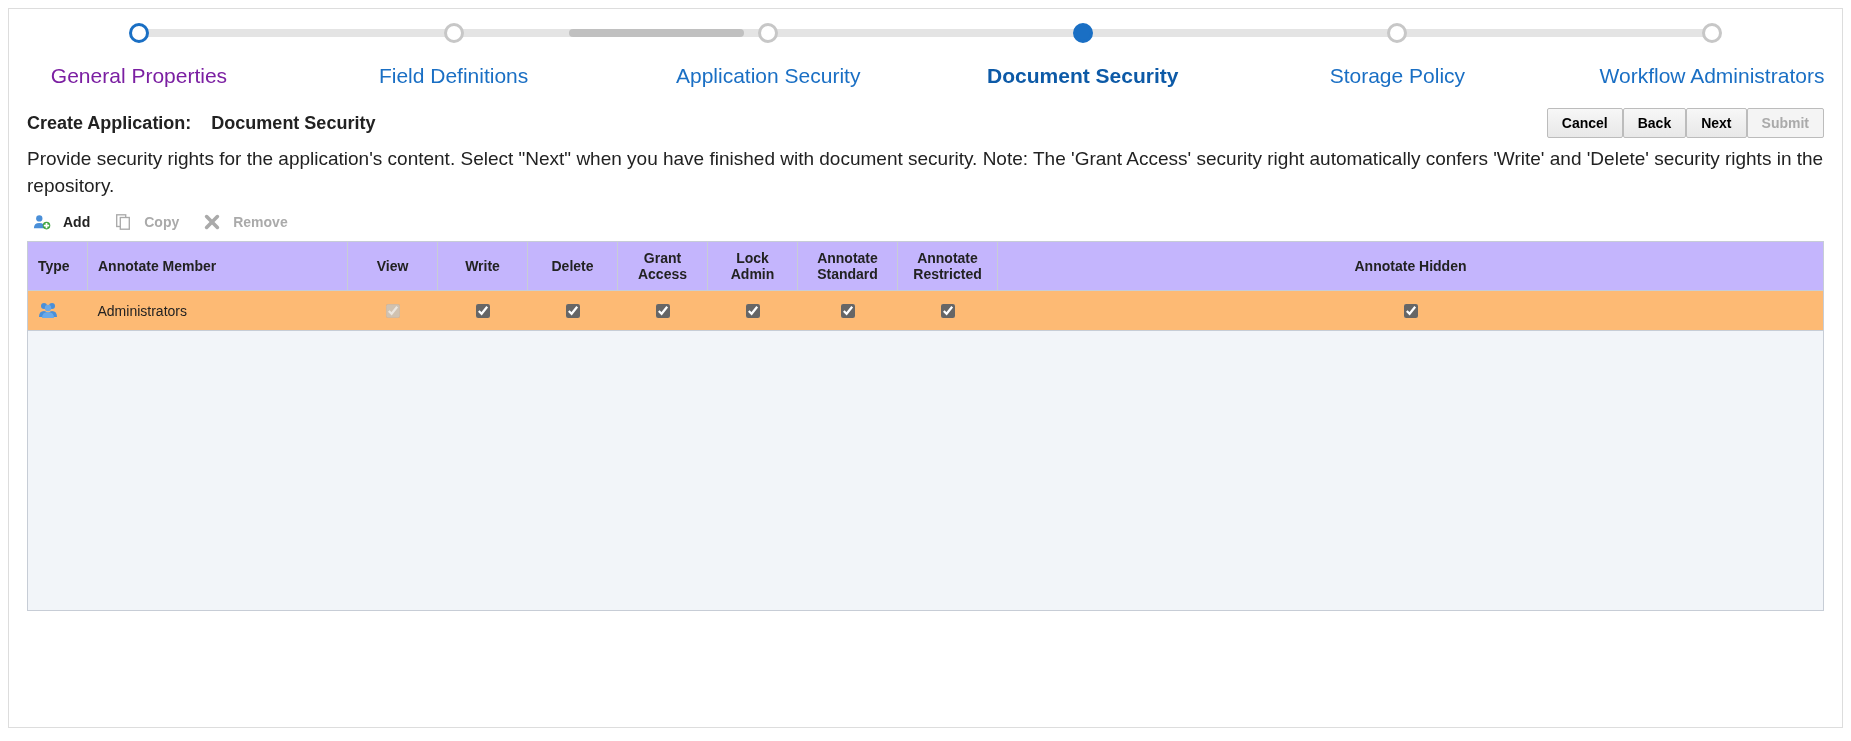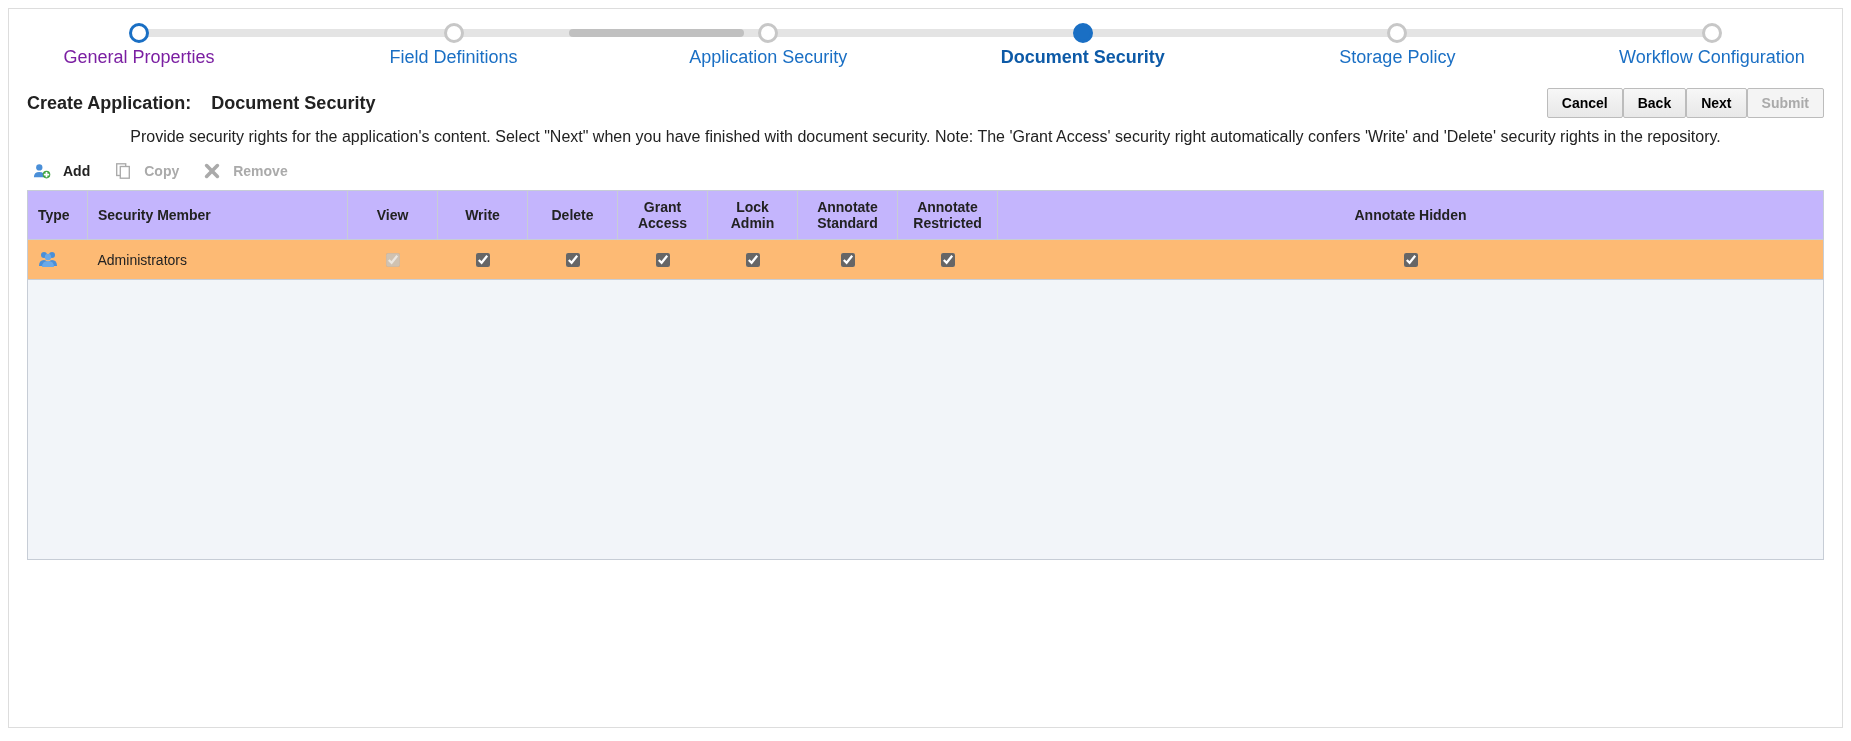--- a/index.html
+++ b/index.html
@@ -38,23 +38,23 @@
   }
   .step.visited .step-circle {
     border-color: #1a6fc4;
     background: #fff;
   }
   .step.current .step-circle {
     border-color: #1a6fc4;
     background: #1a6fc4;
   }
   .step-label {
-    margin-top: 4px;
+    margin-top: 21px;
     color: #1a6fc4;
-    font-size: 18px;
+    font-size: 21px;
     white-space: nowrap;
   }
   .step.visited .step-label { color: #7b1fa2; }
   .step.current .step-label { font-weight: bold; color: #0d5aa7; }
   .track {
     position: absolute;
     height: 8px;
     background: #e4e4e4;
     top: 20px;
     z-index: 1;
@@ -77,21 +77,21 @@
   .btn {
     border: 1px solid #bcbcbc;
     background: linear-gradient(#f7f7f7,#e8e8e8);
     padding: 6px 14px;
     font-size: 14px;
     font-weight: bold;
     border-radius: 2px;
     cursor: pointer;
   }
   .btn:disabled { color: #aaa; cursor: default; background: #f4f4f4; }
-  .desc { padding: 4px 18px 8px 18px; font-size: 16px; line-height: 1.4; text-align: center; }
+  .desc { padding: 4px 18px 8px 18px; font-size: 19px; line-height: 1.4; }
   .toolbar {
     display: flex;
     gap: 24px;
     padding: 6px 24px 10px 24px;
     align-items: center;
   }
   .toolbar .tbtn {
     display: flex;
     align-items: center;
     gap: 12px;
@@ -159,21 +159,21 @@
     <div class="step current">
       <div class="step-circle"></div>
       <div class="step-label">Document Security</div>
     </div>
     <div class="step">
       <div class="step-circle"></div>
       <div class="step-label">Storage Policy</div>
     </div>
     <div class="step">
       <div class="step-circle"></div>
-      <div class="step-label">Workflow Configuration</div>
+      <div class="step-label">Workflow Administrators</div>
     </div>
   </div>
 
   <div class="header-row">
     <div class="header-left">
       <span class="label">Create Application:</span>
       <span class="value">Document Security</span>
     </div>
     <div class="btn-row">
       <button class="btn">Cancel</button>
@@ -215,21 +215,21 @@
       </span>
       <span>Remove</span>
     </div>
   </div>
 
   <div class="table-wrap">
     <table class="grid">
       <thead>
         <tr>
           <th class="left" style="width:60px">Type</th>
-          <th class="left" style="width:260px">Security Member</th>
+          <th class="left" style="width:260px">Annotate Member</th>
           <th style="width:90px">View</th>
           <th style="width:90px">Write</th>
           <th style="width:90px">Delete</th>
           <th style="width:90px">Grant Access</th>
           <th style="width:90px">Lock Admin</th>
           <th style="width:100px">Annotate Standard</th>
           <th style="width:100px">Annotate Restricted</th>
           <th>Annotate Hidden</th>
         </tr>
       </thead>

